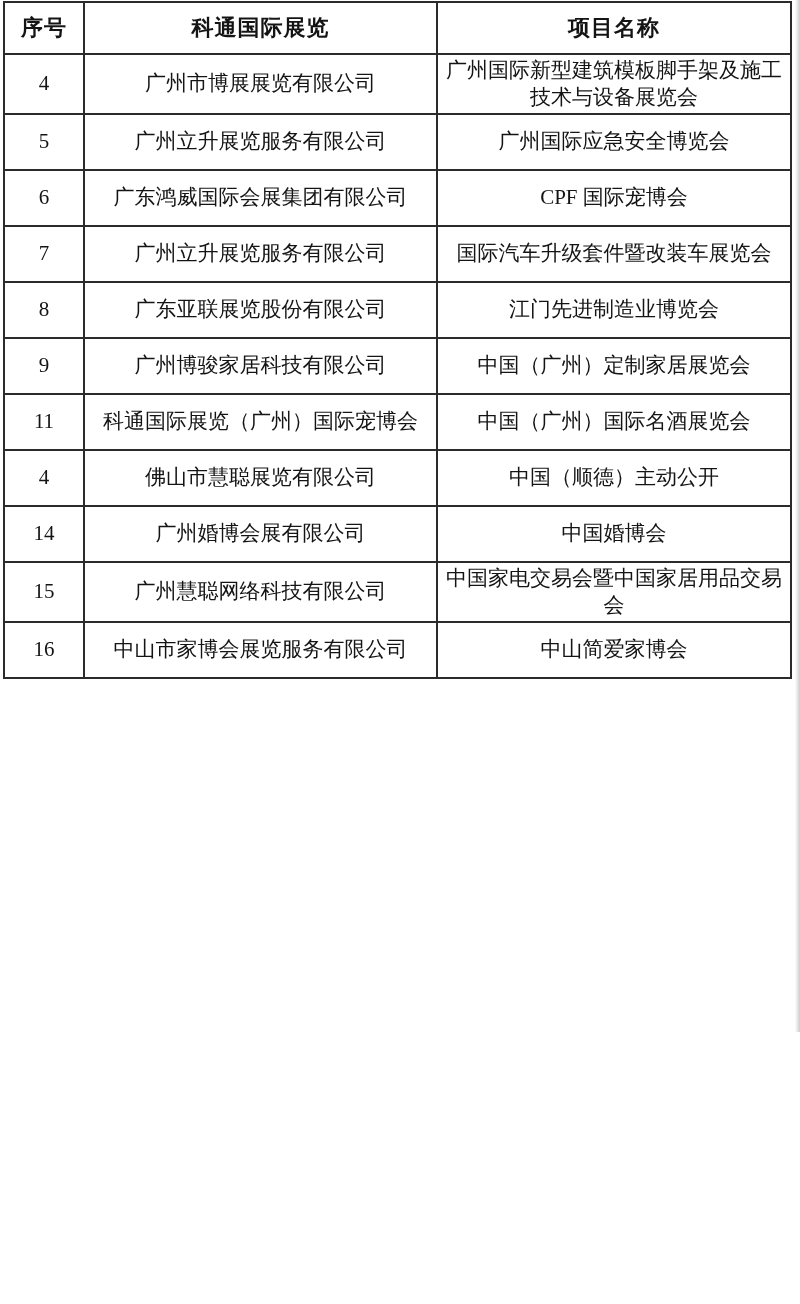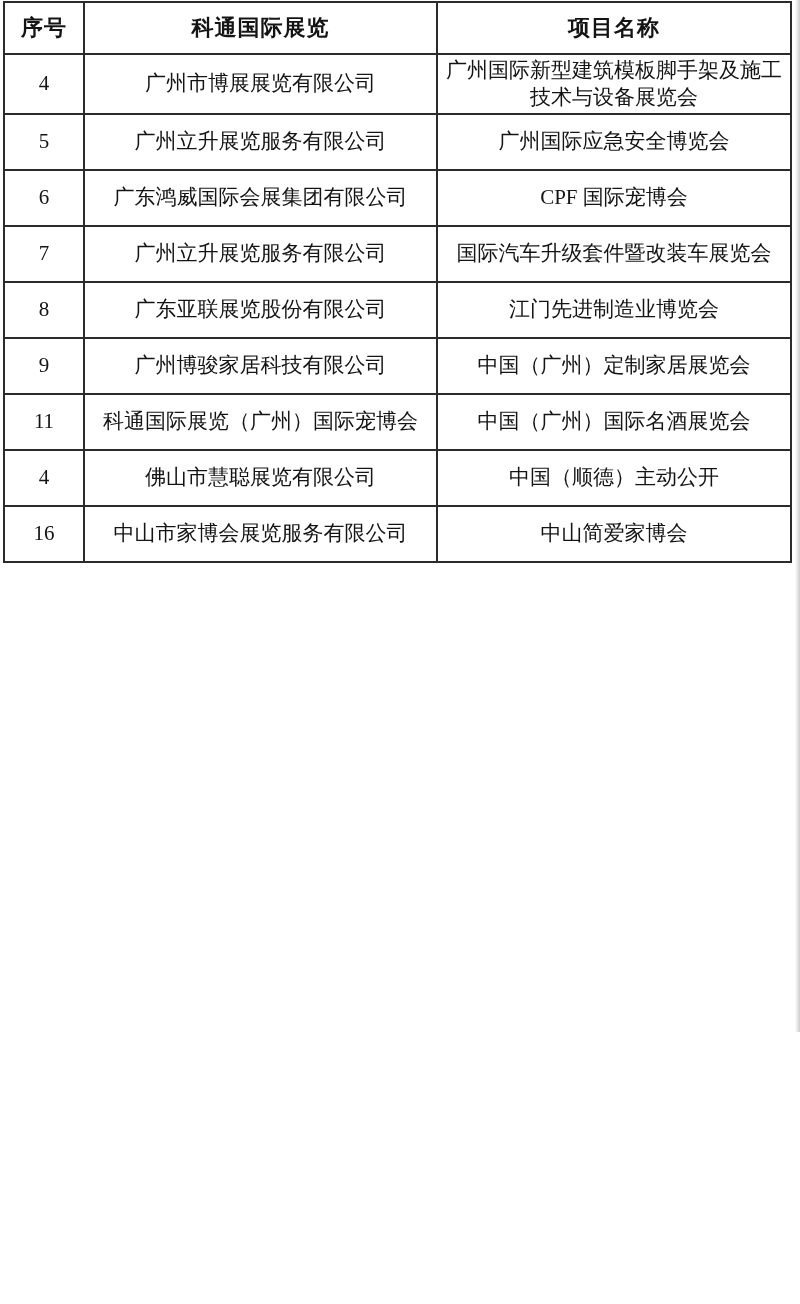--- a/index.html
+++ b/index.html
@@ -137,20 +137,30 @@
         <td class="cell-no">11</td>
         <td class="cell-company">科通国际展览（广州）国际宠博会</td>
         <td class="cell-project">中国（广州）国际名酒展览会</td>
       </tr>
         <tr>
         <td class="cell-no">4</td>
         <td class="cell-company">佛山市慧聪展览有限公司</td>
         <td class="cell-project">中国（顺德）主动公开</td>
       </tr>
         <tr>
+        <td class="cell-no">14</td>
+        <td class="cell-company">广州婚博会展有限公司</td>
+        <td class="cell-project">中国婚博会</td>
+      </tr>
+        <tr>
+        <td class="cell-no">15</td>
+        <td class="cell-company">广州慧聪网络科技有限公司</td>
+        <td class="cell-project">中国家电交易会暨中国家居用品交易会</td>
+      </tr>
+        <tr>
         <td class="cell-no">16</td>
         <td class="cell-company">中山市家博会展览服务有限公司</td>
         <td class="cell-project">中山简爱家博会</td>
       </tr>
       </tbody>
   </table>
 
   <div class="disclosure">
     <span class="label">公开方式：</span><span class="value">主动公开</span>
   </div>

